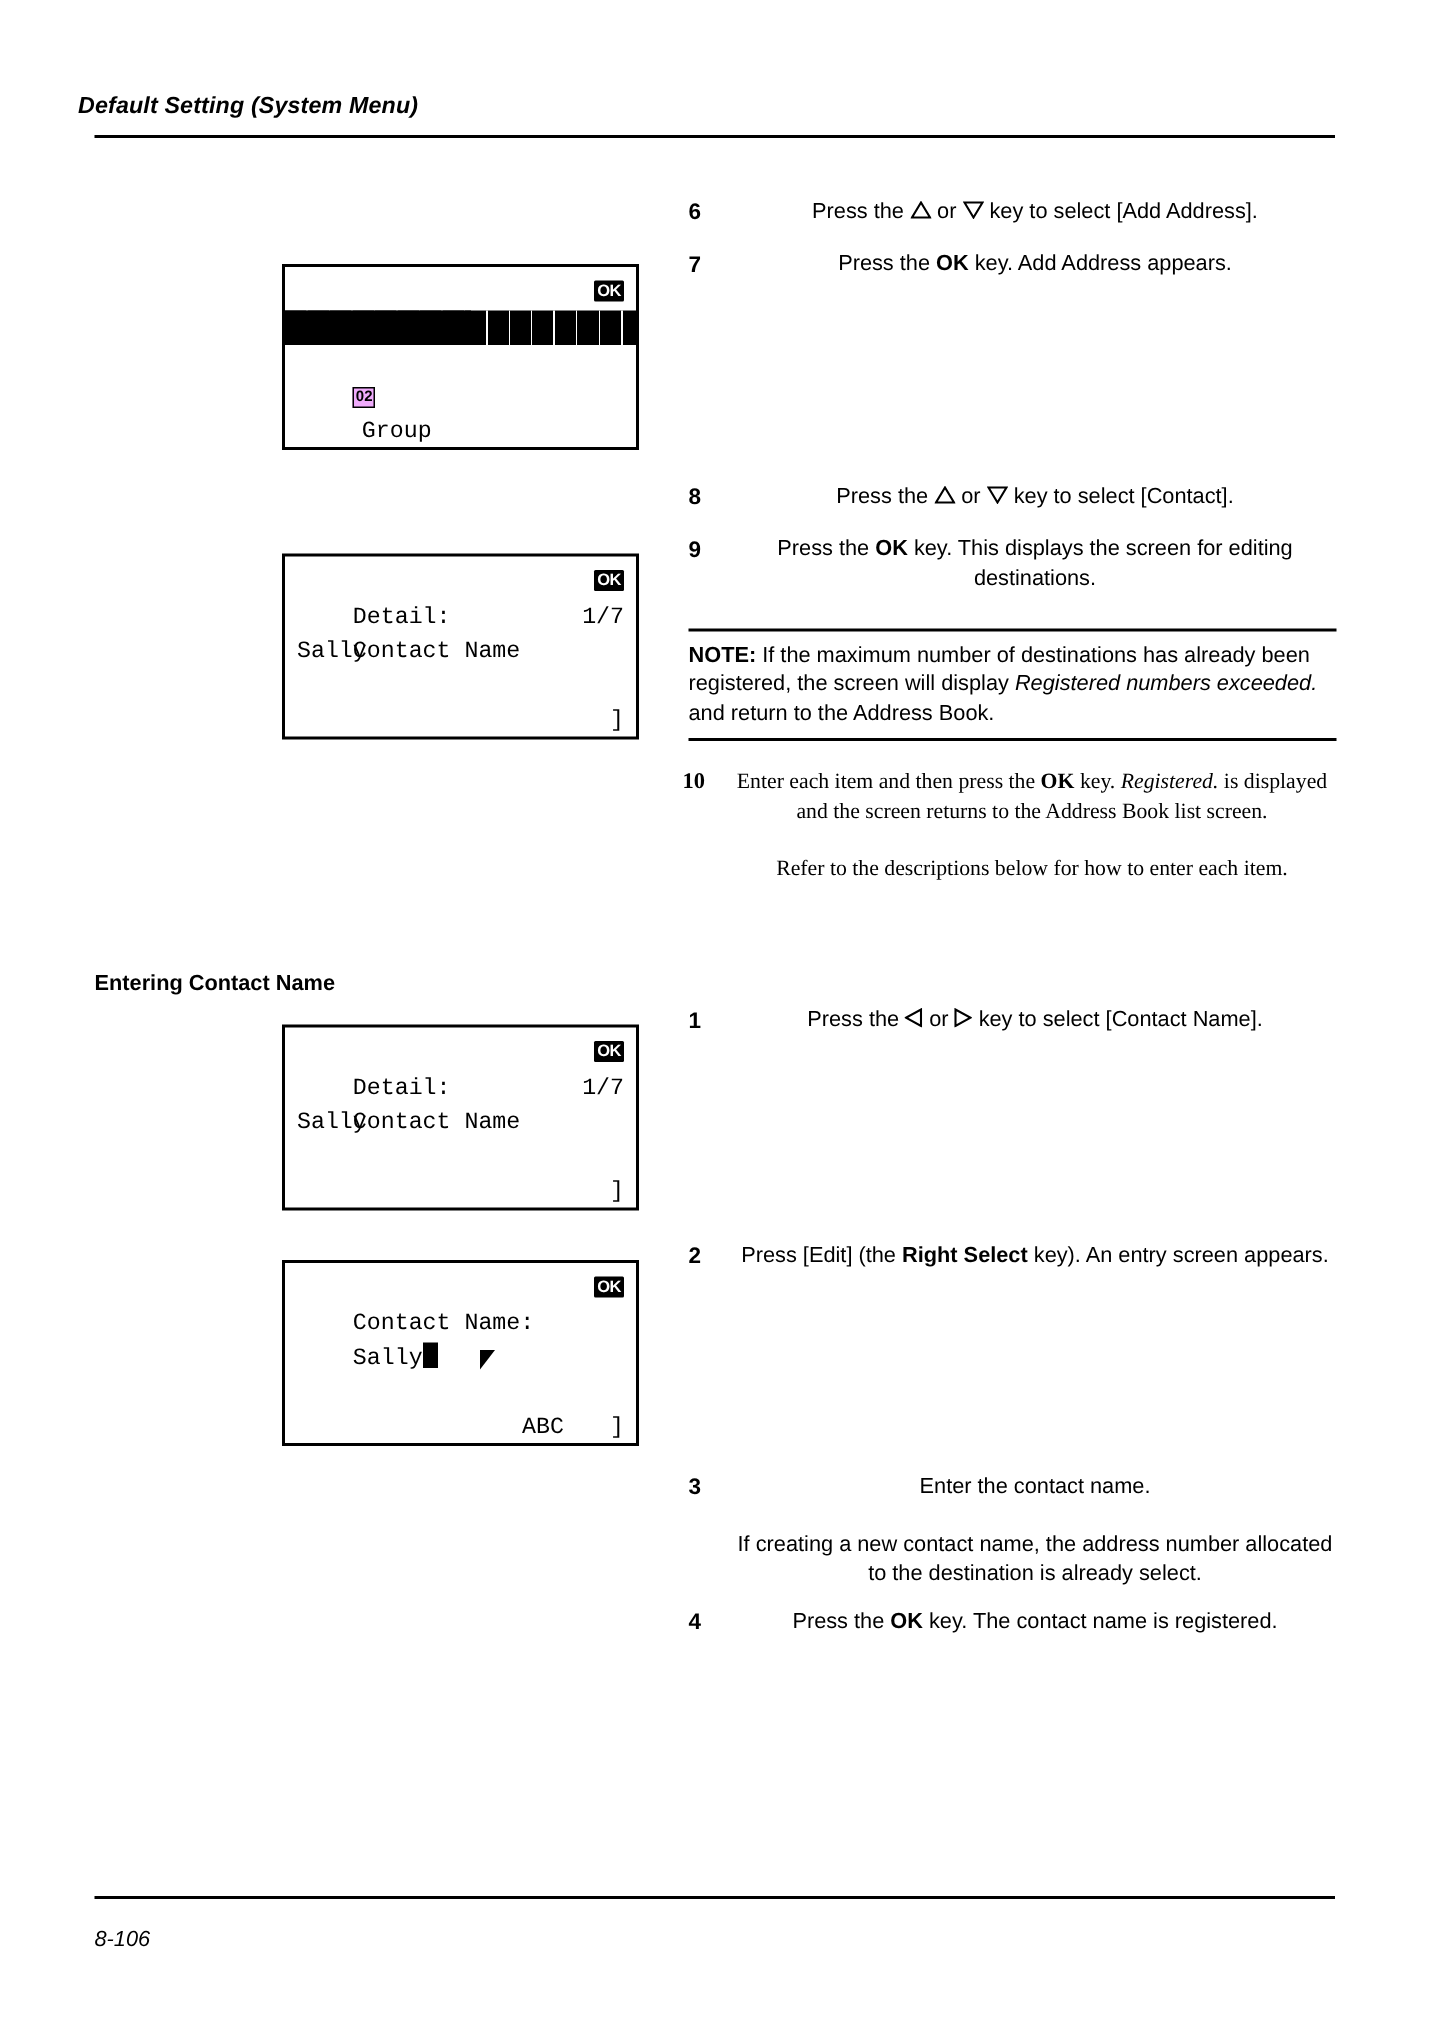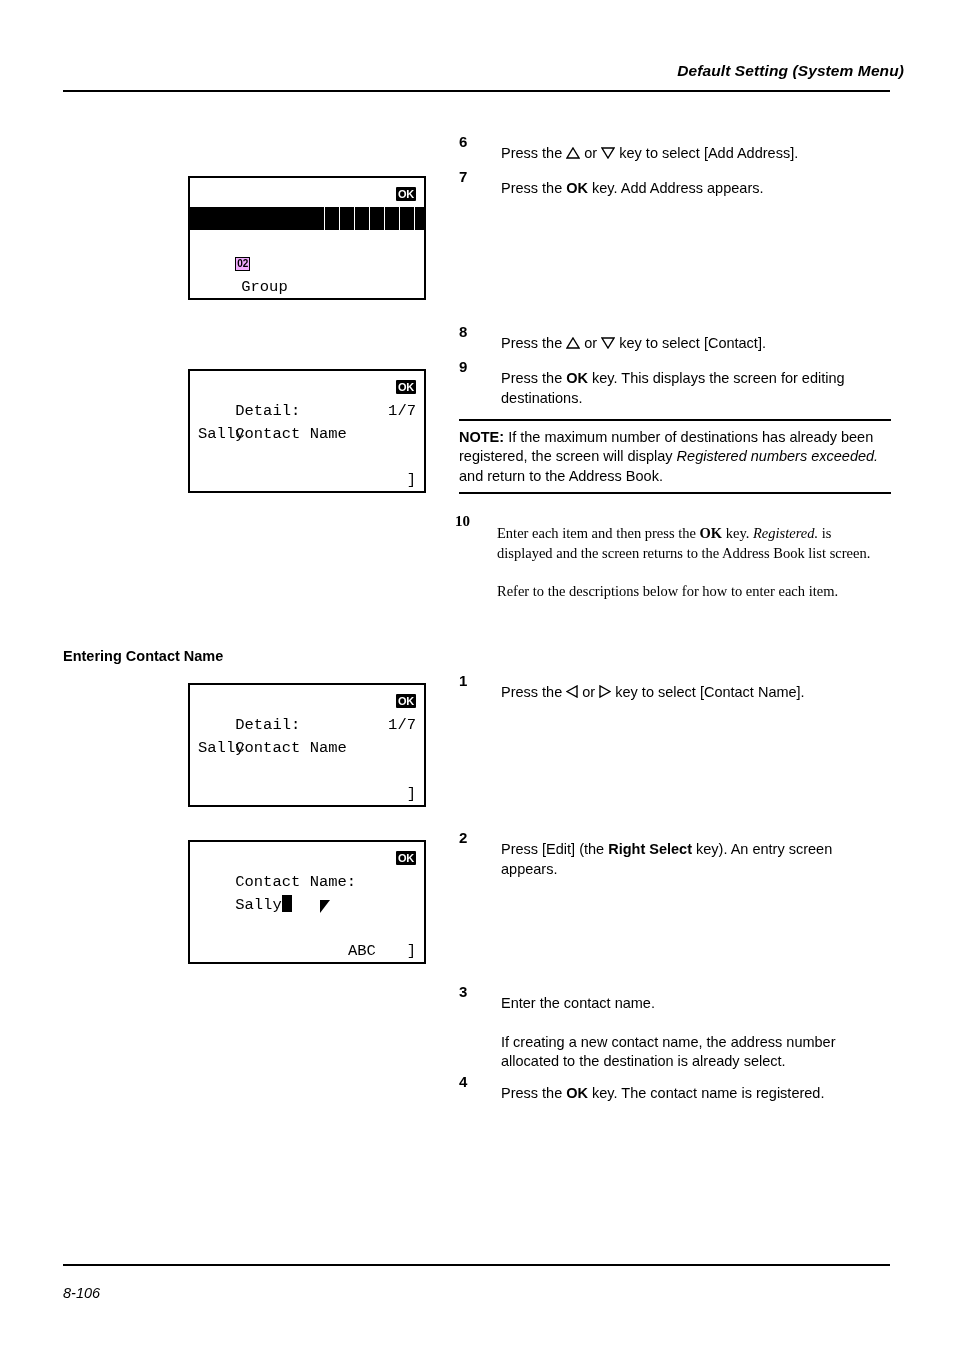--- a/index.html
+++ b/index.html
@@ -10,24 +10,24 @@
     background: #ffffff;
     font-family: "Liberation Sans", sans-serif;
     color: #000000;
     position: relative;
     overflow: hidden;
   }
 
   
   .header {
     position: absolute;
-    left: 77px;
+    left: 52px;
     top: 62px;
     width: 827px;
-    text-align: right;
+    text-align: left;
   }
   .header-title {
     font-family: "Liberation Sans", sans-serif;
     font-style: italic;
     font-weight: bold;
     font-size: 15.5px;
     letter-spacing: 0.1px;
   }
   .header-rule {
     position: absolute;
@@ -168,21 +168,21 @@
   }
   .step-num {
     font-weight: bold;
     font-size: 15px;
     width: 30px;
     flex: 0 0 30px;
     text-align: left;
   }
   .step-num.wide { width: 30px; flex: 0 0 30px; }
   .step-body { flex: 1 1 auto; }
-  .step-body p { margin: 12px; }
+  .step-body p { margin: 0; text-align: center; }
   .step-body p + p { margin-top: 19px; }
 
   .note {
     position: absolute;
     font-size: 14.5px;
     line-height: 19.5px;
   }
   .note-rule { width: 100%; height: 1.5px; background: #000; }
   .note-text { padding: 7px 0 6px 0; }
   b.nb { font-weight: bold; }

